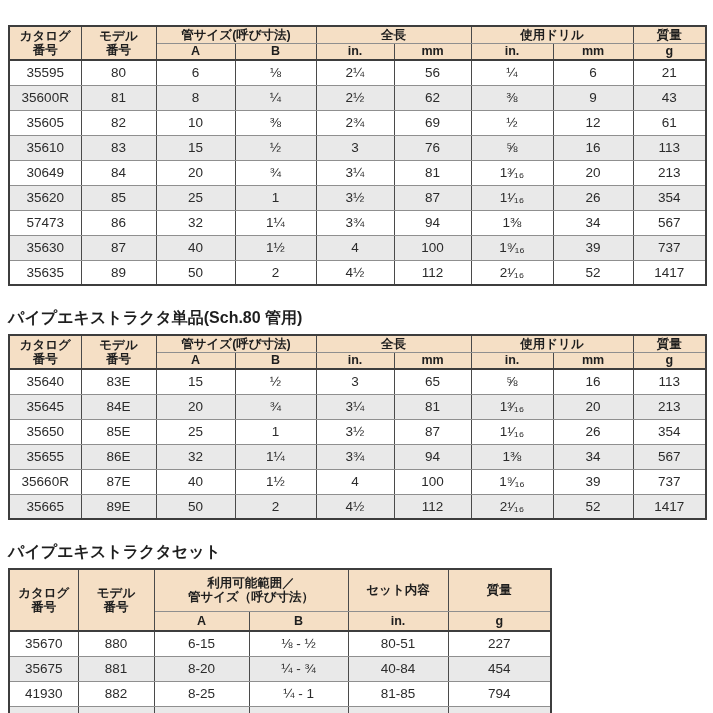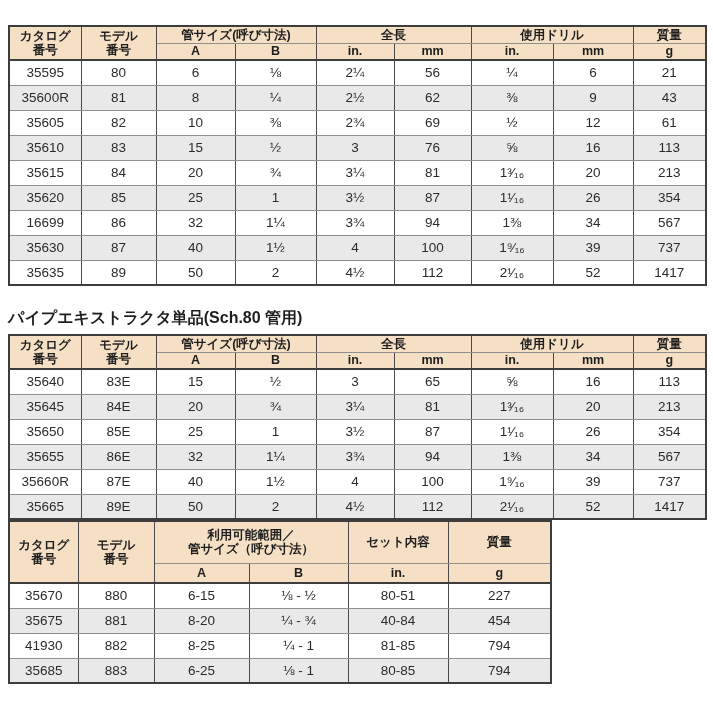--- a/index.html
+++ b/index.html
@@ -145,21 +145,21 @@
           <td>83</td>
           <td>15</td>
           <td>½</td>
           <td>3</td>
           <td>76</td>
           <td>⅝</td>
           <td>16</td>
           <td>113</td>
         </tr>
         <tr>
-          <td>35615</td>
+          <td>30649</td>
           <td>84</td>
           <td>20</td>
           <td>¾</td>
           <td>3¼</td>
           <td>81</td>
           <td>1³⁄₁₆</td>
           <td>20</td>
           <td>213</td>
         </tr>
         <tr>
@@ -167,21 +167,21 @@
           <td>85</td>
           <td>25</td>
           <td>1</td>
           <td>3½</td>
           <td>87</td>
           <td>1¹⁄₁₆</td>
           <td>26</td>
           <td>354</td>
         </tr>
         <tr>
-          <td>16699</td>
+          <td>57473</td>
           <td>86</td>
           <td>32</td>
           <td>1¼</td>
           <td>3¾</td>
           <td>94</td>
           <td>1⅜</td>
           <td>34</td>
           <td>567</td>
         </tr>
         <tr>
@@ -311,20 +311,21 @@
           <td>2</td>
           <td>4½</td>
           <td>112</td>
           <td>2¹⁄₁₆</td>
           <td>52</td>
           <td>1417</td>
         </tr>
       </tbody>
   </table>
 
+  <div class="section-title">パイプエキストラクタセット</div>
 
   <table class="spec t3">
     <colgroup>
       <col style="width:69px">
         <col style="width:76px">
         <col style="width:95px">
       <col style="width:99px">
         <col style="width:100px">
         <col style="width:103px">
     </colgroup>

